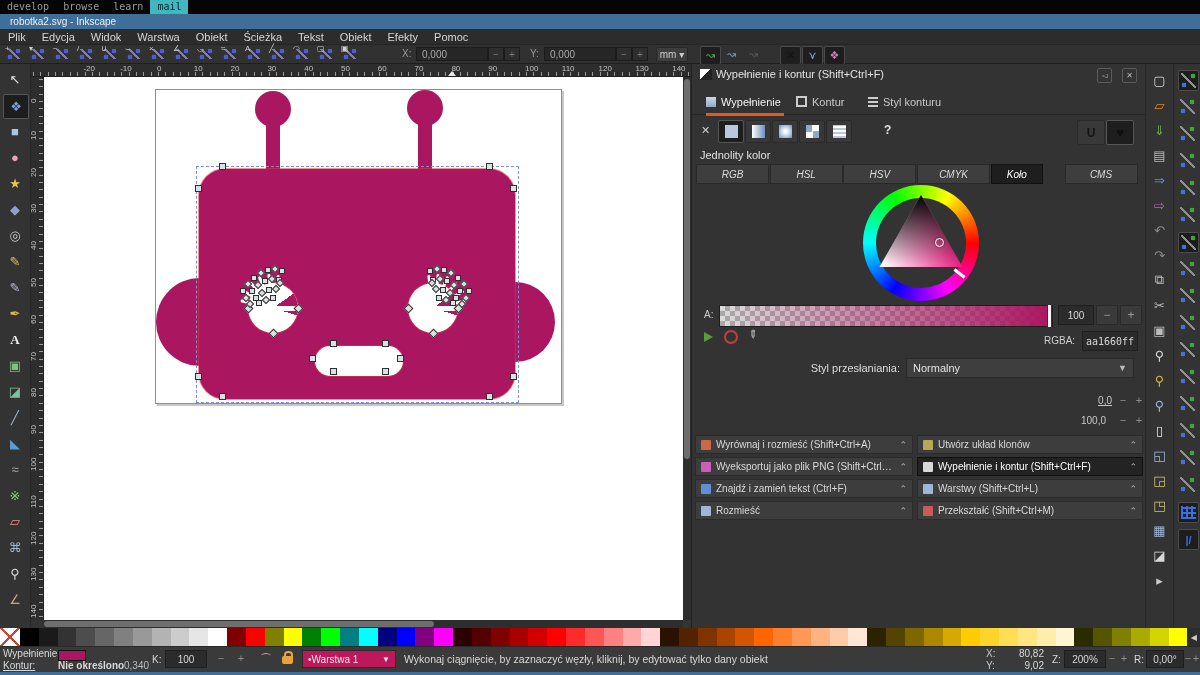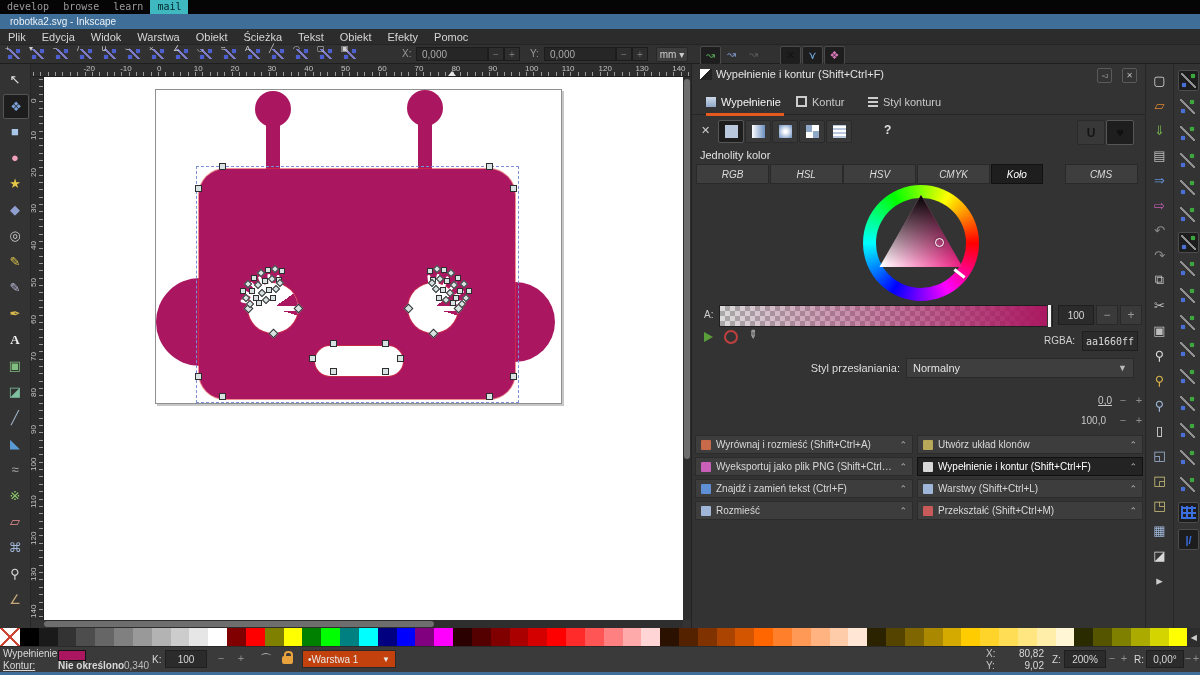--- a/index.html
+++ b/index.html
@@ -875,24 +875,25 @@
     <div id="fill-swatch"></div>
     <span class="sb" style="left:3px;top:13px;text-decoration:underline;">Kontur:</span>
     <span class="sb" style="left:58px;top:13px;font-weight:bold;">Nie określono</span>
     <span class="sb" style="left:124px;top:13px;color:#bdbdbd;">0,340</span>
     <span class="sb" style="left:152px;top:7px;">K:</span>
     <div class="dspin-box" style="left:165px;top:3px;width:42px;height:18px;">100</div>
     <span class="flat-btn" style="left:212px;top:5px;">−</span>
     <span class="flat-btn" style="left:232px;top:5px;">+</span>
     <span class="sb" style="left:260px;top:4px;color:#c8c8c8;font-size:12px;">⌒</span>
     <span class="mini-lock" style="left:282px;top:9px;"></span>
-    <div class="abs" style="left:302px;top:3px;width:94px;height:18px;background:#c2410c;border:1px solid #2a2a2a;display:flex;align-items:center;font-size:10px;color:#e8e8e8;padding:0 5px;box-sizing:border-box;">
+    <div class="abs" style="left:302px;top:3px;width:94px;height:18px;background:#be185d;border:1px solid #2a2a2a;display:flex;align-items:center;font-size:10px;color:#e8e8e8;padding:0 5px;box-sizing:border-box;">
       <span>•Warstwa 1</span>
       <span style="margin-left:auto;font-size:8px;">▼</span>
     </div>
+    <span class="sb" style="left:404px;top:6px;font-size:10.5px;">Wykonaj ciągnięcie, by zaznaczyć węzły, kliknij, by edytować tylko dany obiekt</span>
     <span class="sb" style="left:986px;top:1px;color:#c8c8c8;">X:</span>
     <span class="sb" style="left:1006px;top:1px;width:38px;text-align:right;">80,82</span>
     <span class="sb" style="left:986px;top:13px;color:#c8c8c8;">Y:</span>
     <span class="sb" style="left:1006px;top:13px;width:38px;text-align:right;">9,02</span>
     <span class="sb" style="left:1052px;top:7px;">Z:</span>
     <div class="dspin-box" style="left:1064px;top:3px;width:42px;height:18px;">200%</div>
     <span class="flat-btn" style="left:1106px;top:5px;width:12px;">−</span>
     <span class="flat-btn" style="left:1118px;top:5px;width:12px;">+</span>
     <span class="sb" style="left:1134px;top:7px;">R:</span>
     <div class="dspin-box" style="left:1146px;top:3px;width:38px;height:18px;">0,00°</div>

